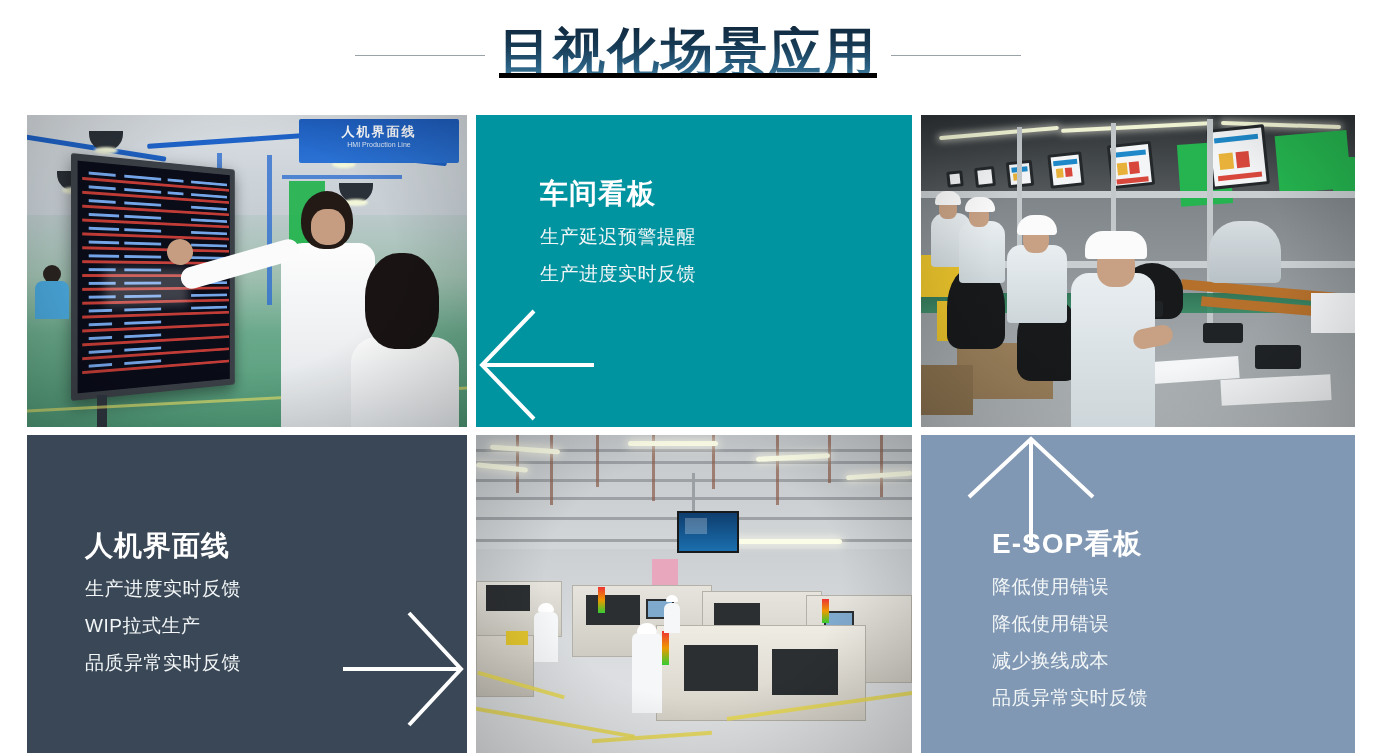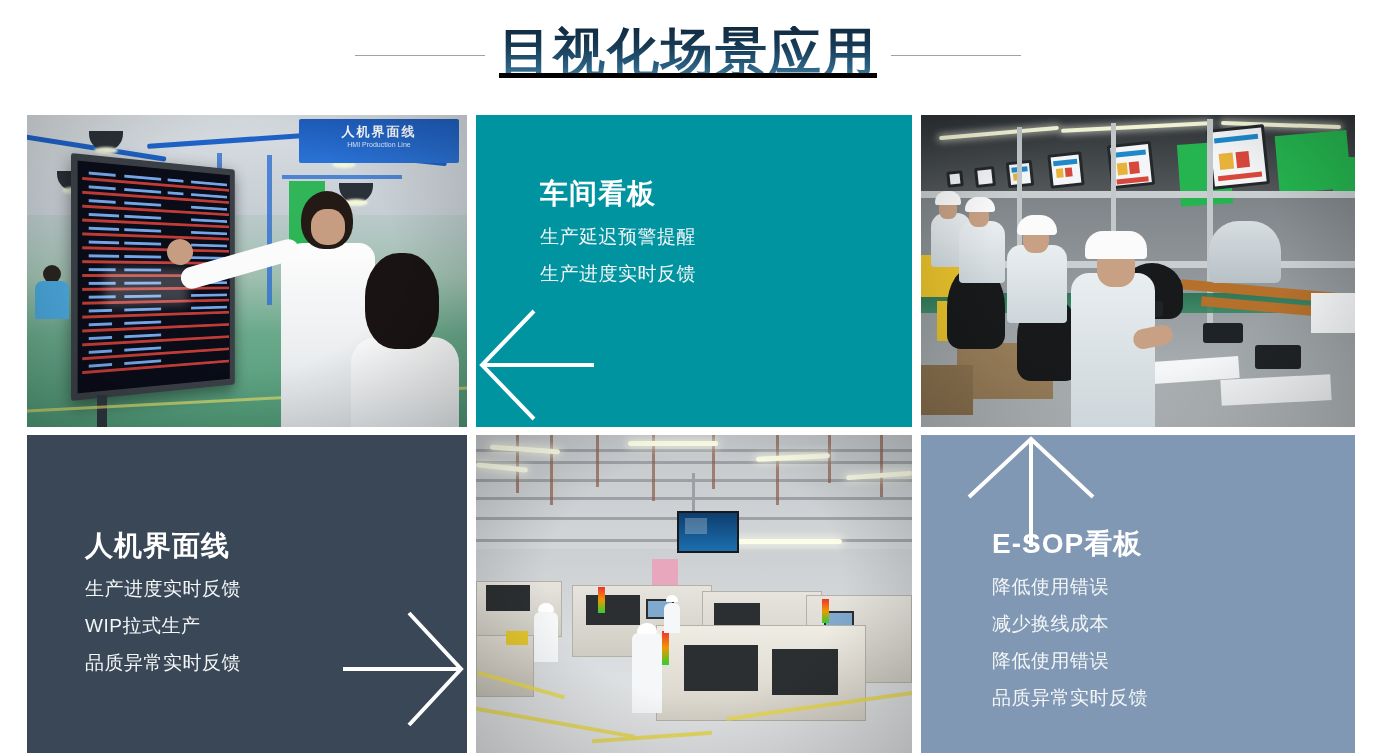--- a/index.html
+++ b/index.html
@@ -460,20 +460,20 @@
     </div>
 
     <div class="cell panel panel-blue">
       <svg class="arrow" width="140" height="120" style="left:40px; top:0;" viewBox="0 0 140 120">
         <path d="M8 62 L70 4 L132 62" fill="none" stroke="#ffffff" stroke-width="4"></path>
         <path d="M70 4 L70 112" fill="none" stroke="#ffffff" stroke-width="4"></path>
       </svg>
       <div class="panel-inner">
         <div class="p-head">E-SOP看板</div>
         <div class="p-line">降低使用错误</div>
+        <div class="p-line">降低使用错误</div>
         <div class="p-line">减少换线成本</div>
-        <div class="p-line">降低使用错误</div>
         <div class="p-line">品质异常实时反馈</div>
       </div>
     </div>
 
   </div>
 </div>
 
 </body></html>

